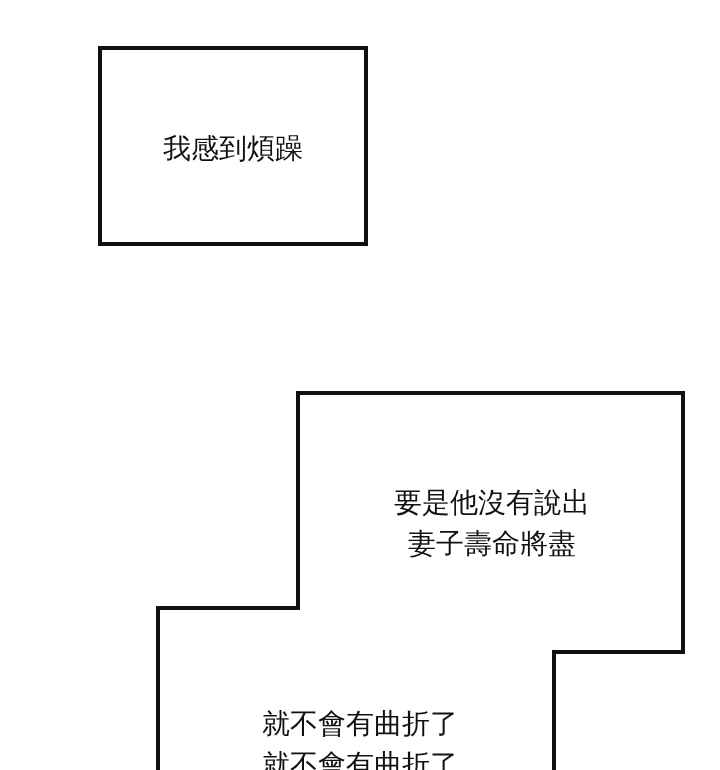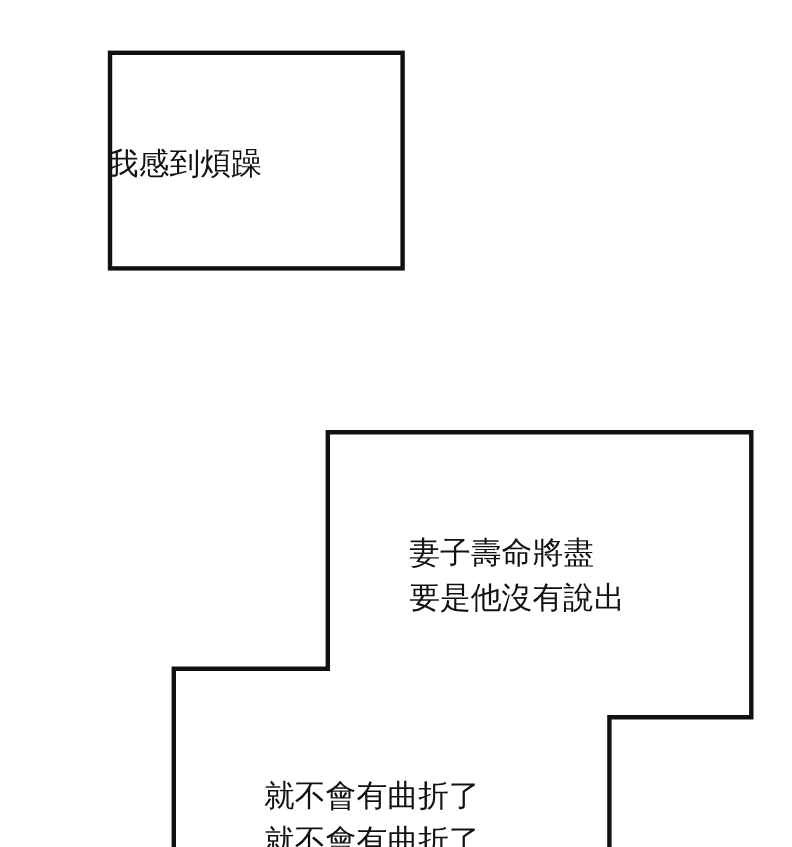--- a/index.html
+++ b/index.html
@@ -1,40 +1,40 @@
 <!DOCTYPE html>
 <html><head>
 <meta charset="utf-8">
 <style>
   html, body { margin:0; padding:0; background:#ffffff; }
   body { width:720px; height:770px; position:relative; overflow:hidden; font-family:"DejaVu Sans", sans-serif; }
   .box1 { position:absolute; left:98px; top:46px; width:262px; height:192px; border:4px solid #111; background:#fff; }
-  .caption { position:absolute; color:#111; font-size:28px; line-height:41px; white-space:nowrap; }
+  .caption { position:absolute; color:#111; font-size:28px; line-height:41px; text-align:center; white-space:nowrap; }
   .c1 { left:98px; width:270px; top:128px; }
   .c2 { left:372px; width:240px; top:482px; }
   .c3 { left:240px; width:240px; top:703px; }
   svg.shape { position:absolute; left:0; top:0; }
 </style>
 </head>
 <body>
 
 <div>
 
   <div class="box1"></div>
   <div class="caption c1">
     <div>我感到煩躁</div>
   </div>
 
   <svg class="shape" width="720" height="770">
     <polyline points="158,770 158,608 298,608 298,393 683,393 683,652 554,652 554,770" fill="#ffffff" stroke="#111111" stroke-width="4" stroke-linejoin="miter"></polyline>
   </svg>
 
   <div class="caption c2">
+    <div>要是他沒有說出</div>
     <div>妻子壽命將盡</div>
-    <div>要是他沒有說出</div>
   </div>
 
   <div class="caption c3">
     <div>就不會有曲折了</div>
     <div>就不會有曲折了</div>
   </div>
 
 </div>
 
 </body></html>

